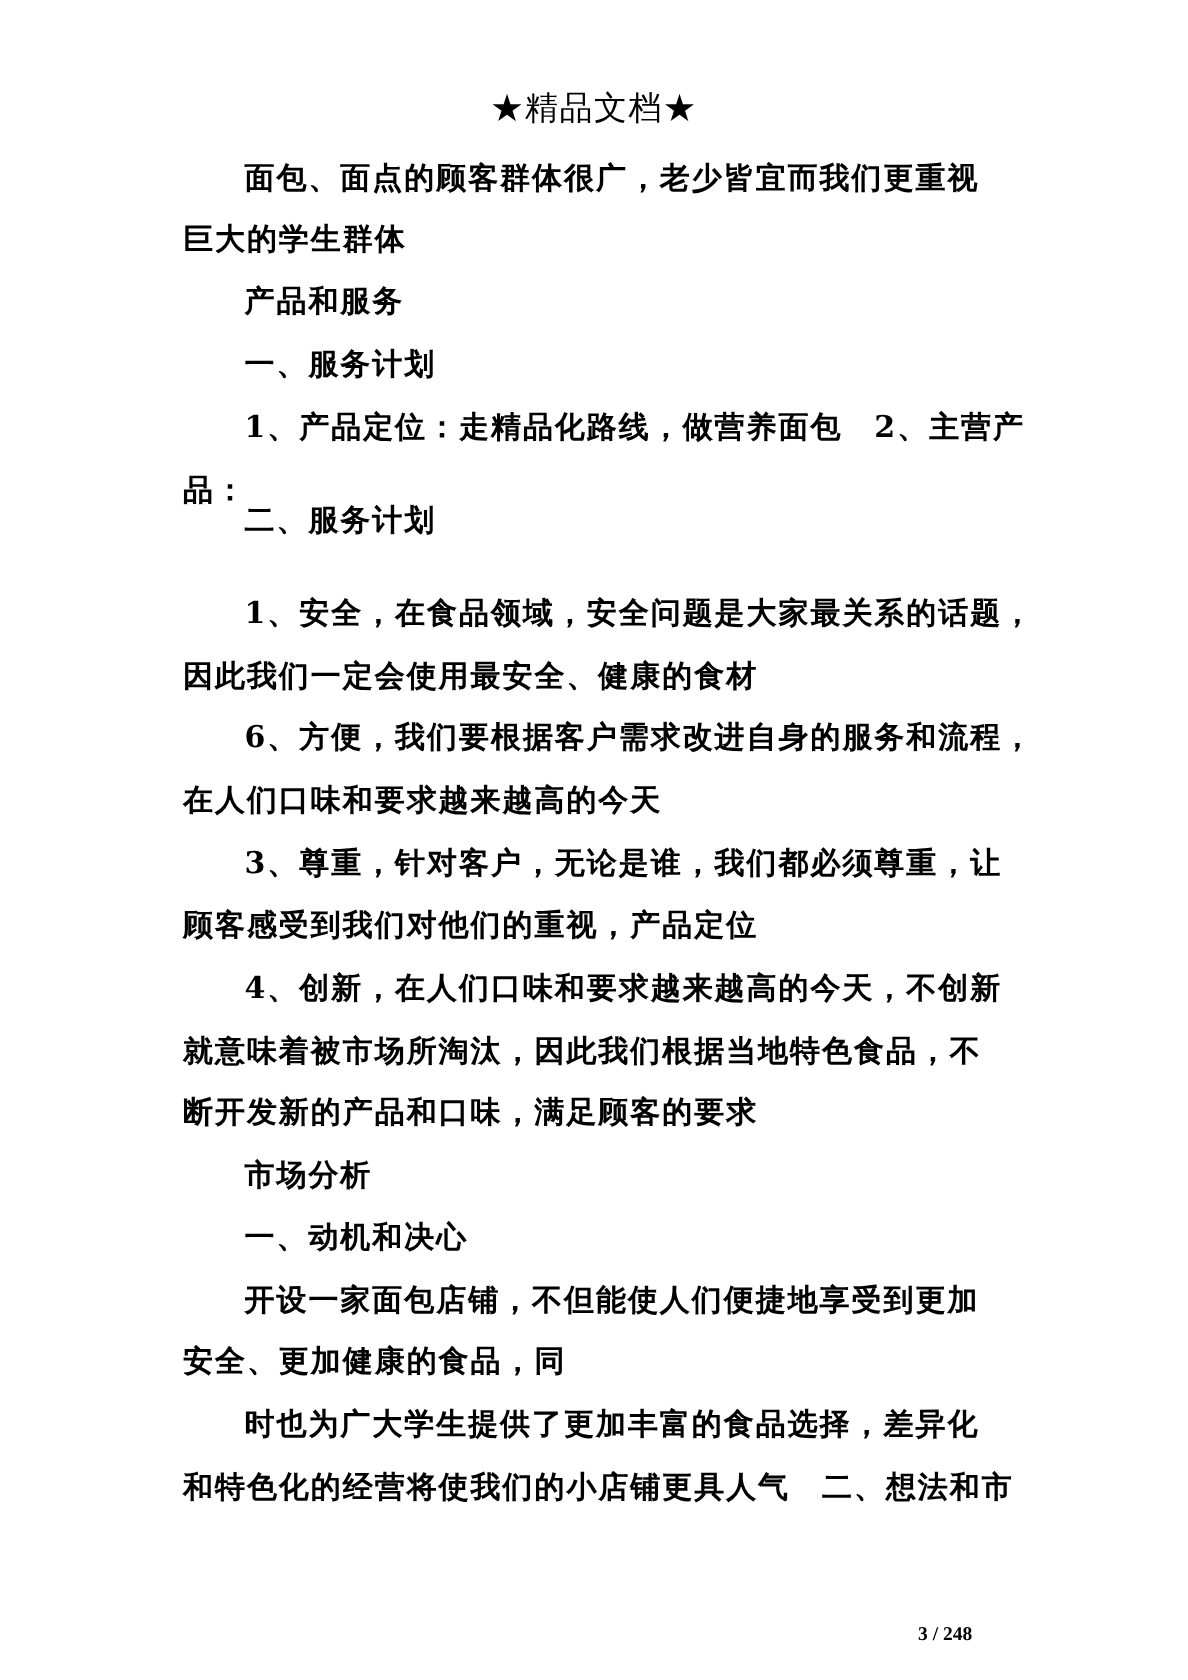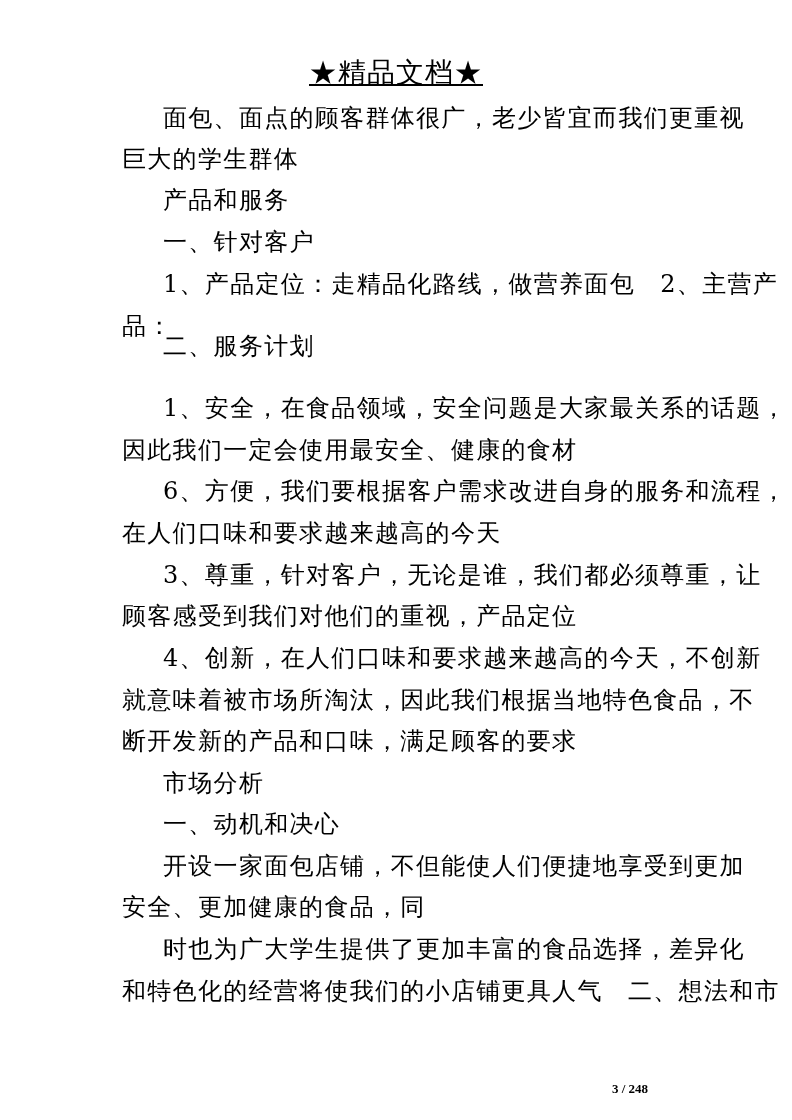--- a/index.html
+++ b/index.html
@@ -14,32 +14,31 @@
       overflow: hidden;
       font-family: "DejaVu Serif", "Liberation Serif", serif;
       color: #000000;
     }
     .header {
       position: absolute;
       top: 58px;
       left: 0;
       width: 792px;
       text-align: center;
-      font-size: 28px;
+      font-size: 22px;
       line-height: 30px;
       letter-spacing: 1px;
-      text-decoration: underline;
     }
     .line {
       position: absolute;
       left: 122px;
-      font-size: 24px;
+      font-size: 20px;
       line-height: 28px;
       white-space: nowrap;
-      font-weight: normal;
+      font-weight: bold;
       letter-spacing: 1.3px;
     }
     .indent { left: 163px; }
     .page-num {
       position: absolute;
       top: 1081px;
       left: 612px;
       font-family: "Liberation Serif", serif;
       font-size: 13px;
       font-weight: bold;
@@ -47,21 +46,21 @@
   </style>
 </head>
 <body>
 
 <div>
   <div class="header">★精品文档★</div>
 
   <div class="line indent" style="top:104px">面包、面点的顾客群体很广，老少皆宜而我们更重视</div>
   <div class="line" style="top:145px">巨大的学生群体</div>
   <div class="line indent" style="top:186px">产品和服务</div>
-  <div class="line indent" style="top:228px">一、针对客户</div>
+  <div class="line indent" style="top:228px">一、服务计划</div>
   <div class="line indent" style="top:270px">1、产品定位：走精品化路线，做营养面包　2、主营产</div>
   <div class="line" style="top:312px">品：</div>
   <div class="line indent" style="top:332px">二、服务计划</div>
   <div class="line indent" style="top:394px">1、安全，在食品领域，安全问题是大家最关系的话题，</div>
   <div class="line" style="top:436px">因此我们一定会使用最安全、健康的食材</div>
   <div class="line indent" style="top:477px">6、方便，我们要根据客户需求改进自身的服务和流程，</div>
   <div class="line" style="top:519px">在人们口味和要求越来越高的今天</div>
   <div class="line indent" style="top:561px">3、尊重，针对客户，无论是谁，我们都必须尊重，让</div>
   <div class="line" style="top:602px">顾客感受到我们对他们的重视，产品定位</div>
   <div class="line indent" style="top:644px">4、创新，在人们口味和要求越来越高的今天，不创新</div>

